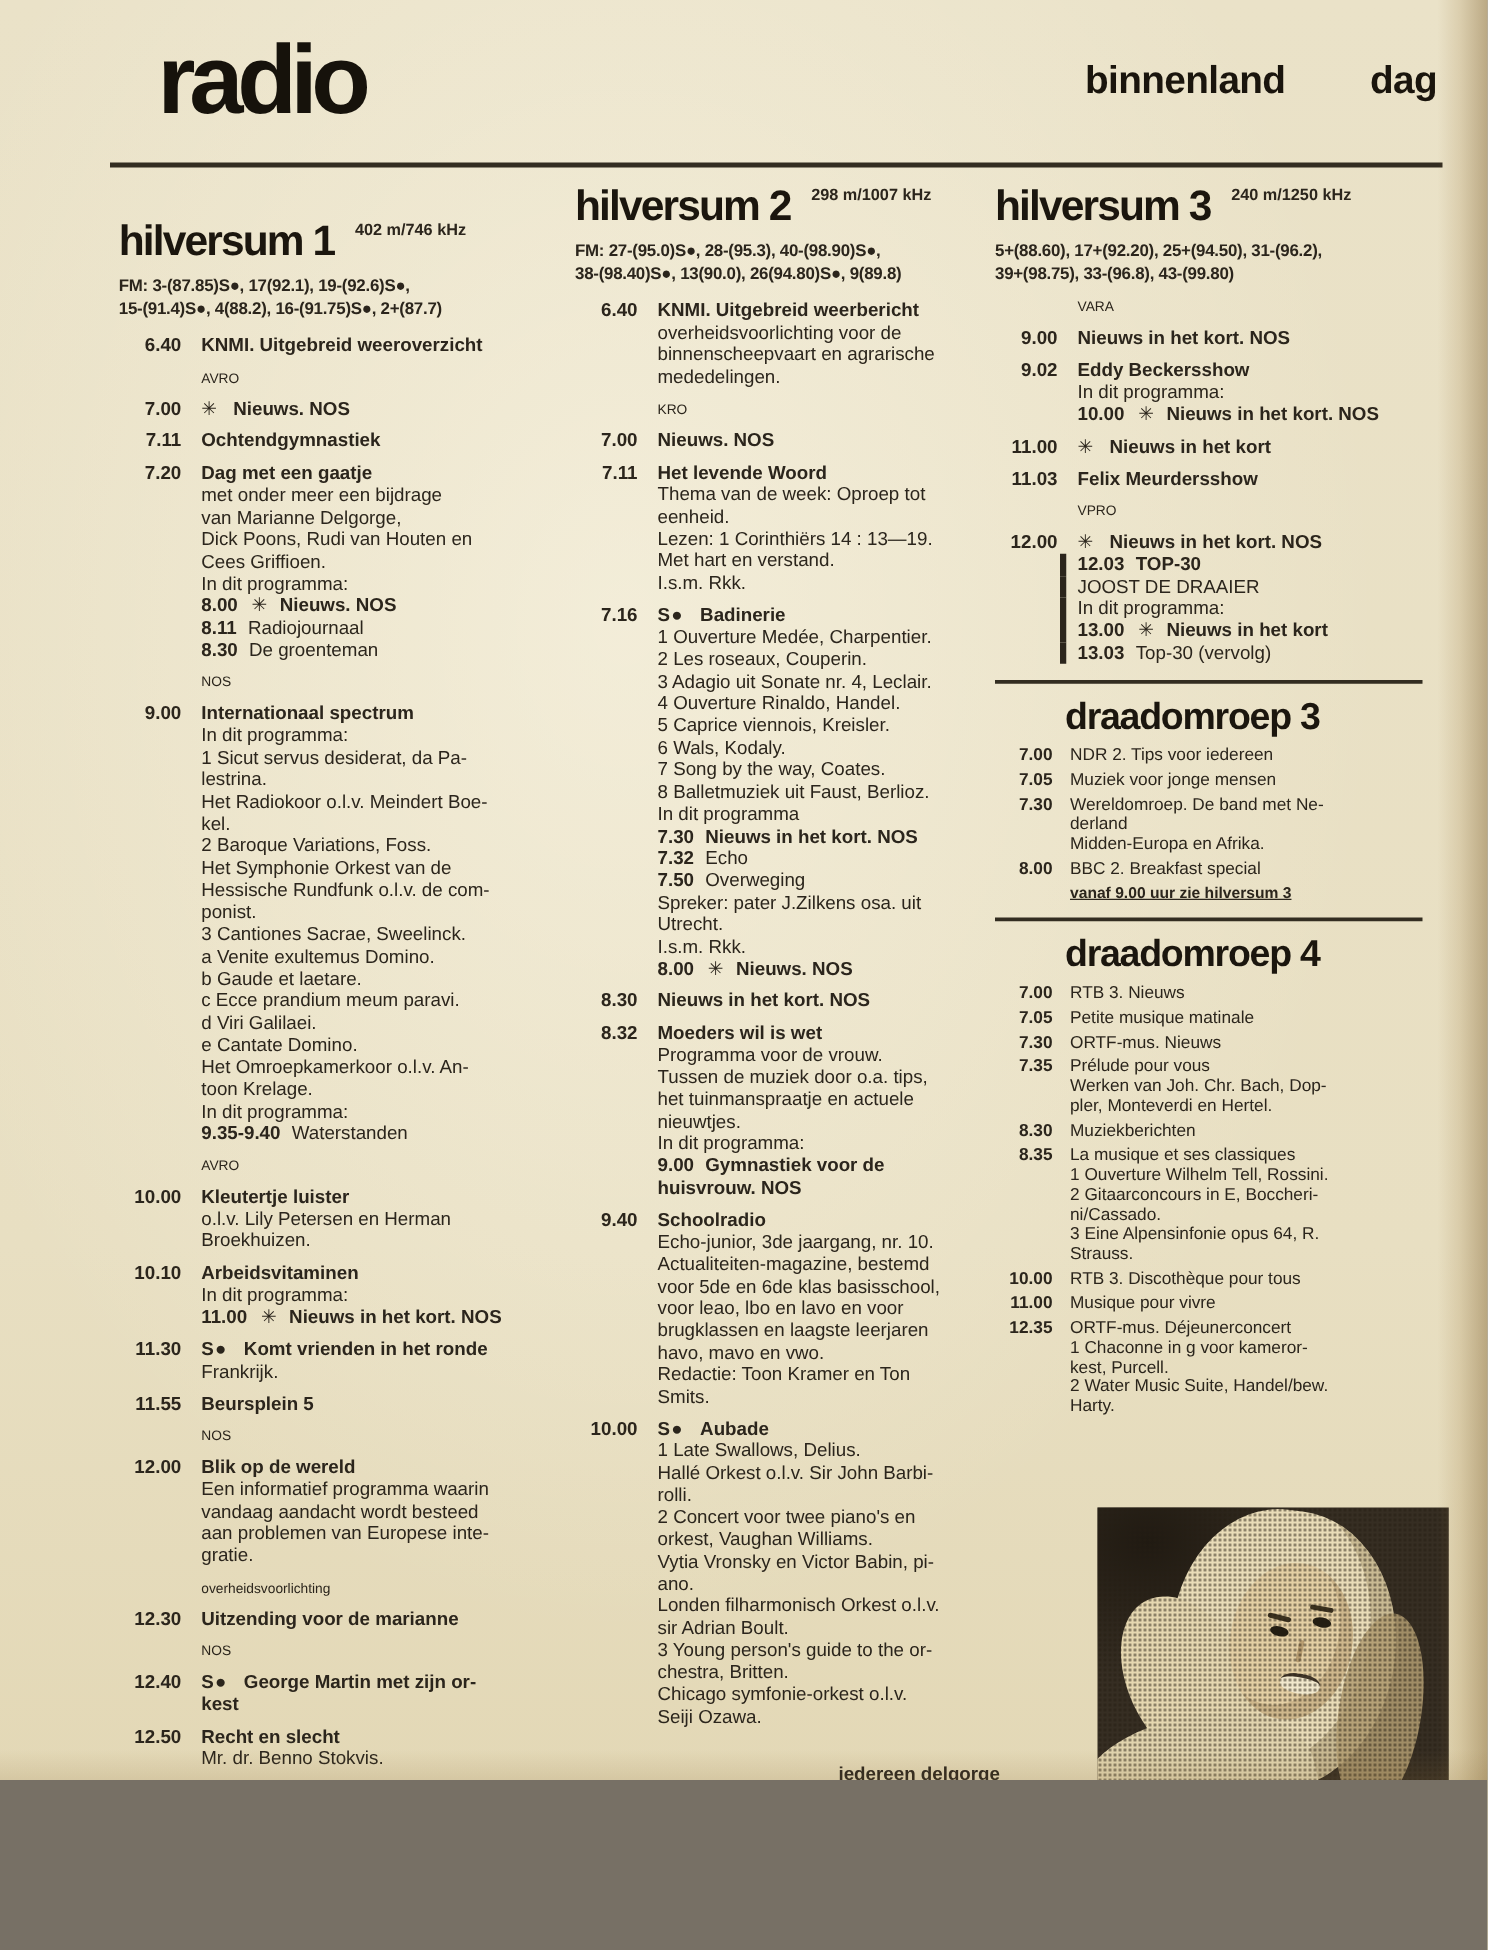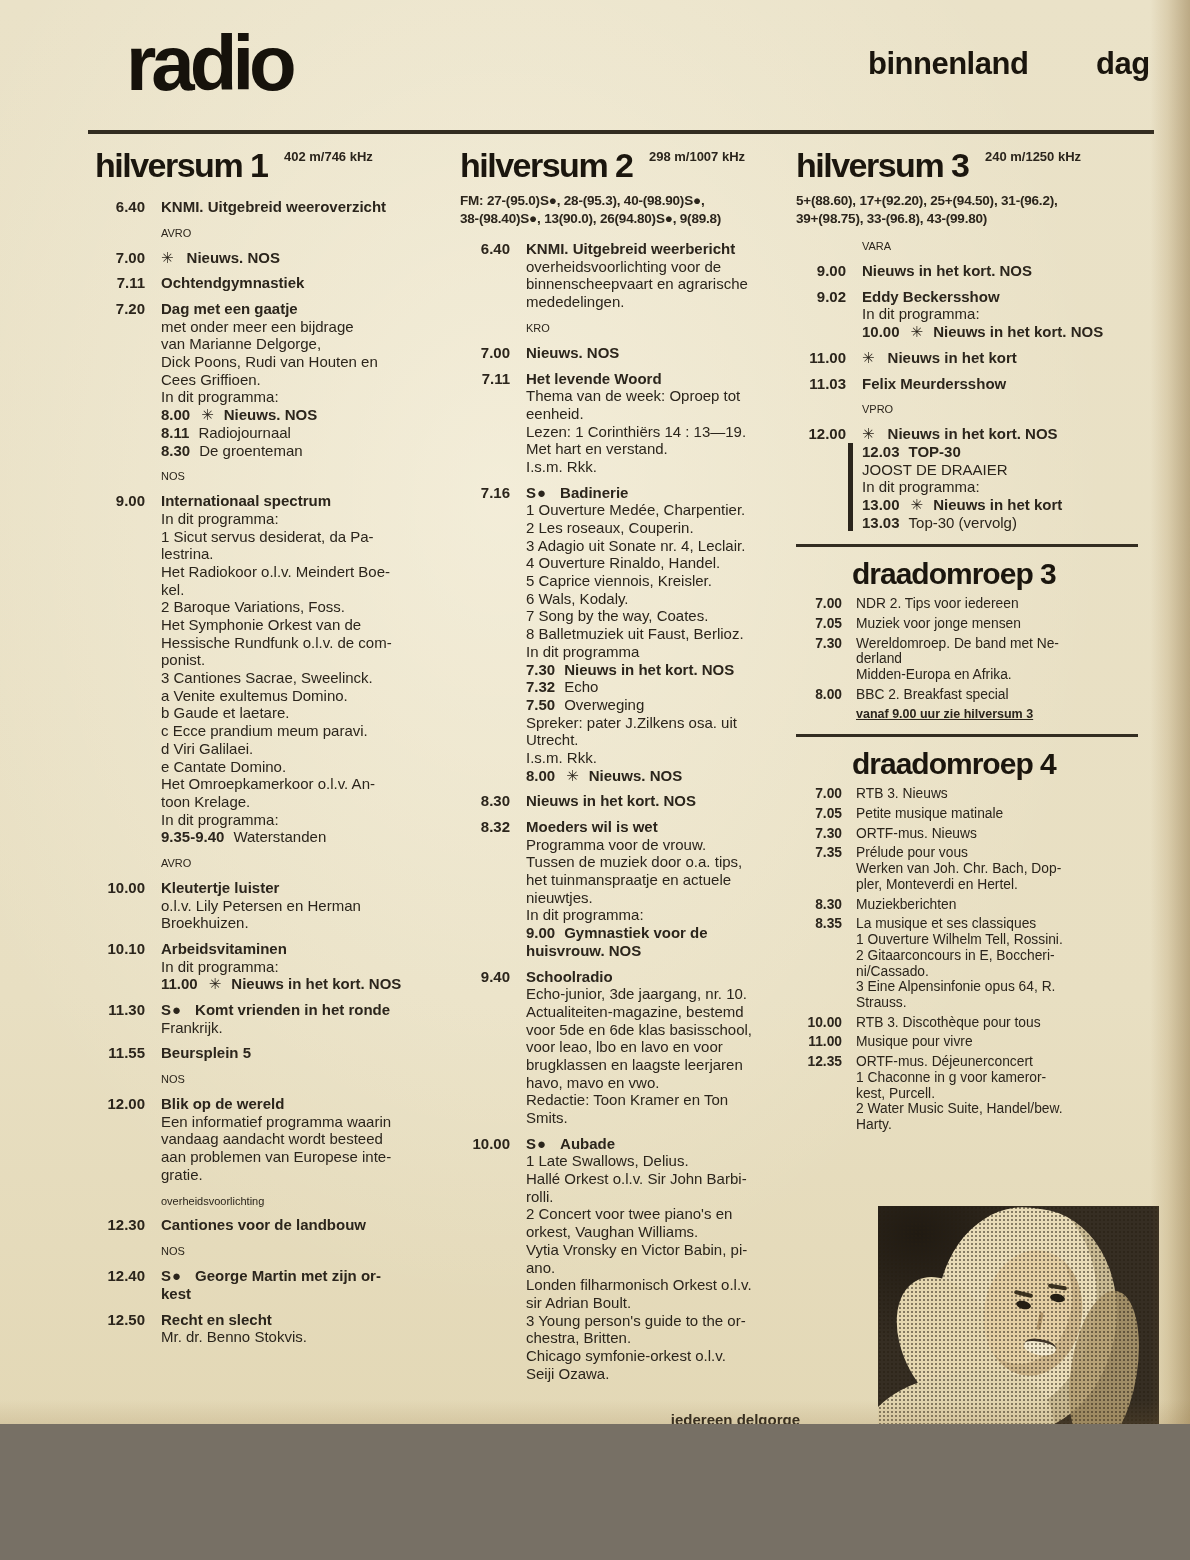--- a/index.html
+++ b/index.html
@@ -17,21 +17,21 @@
   .logo { position:absolute; left:126px; top:24px; font-size:78px; font-weight:700;
           letter-spacing:-5px; color:#16120b; line-height:1; }
   .hdr-word { position:absolute; top:46px; font-size:31px; font-weight:700;
               letter-spacing:-0.5px; color:#1a150d; }
   .hdr-binnenland { left:868px; }
   .hdr-dag { left:1096px; }
   .top-rule { position:absolute; left:88px; top:130px; width:1066px; height:4px; background:#332d21; }
 
   
   .col { position:absolute; top:146px; }
-  .col1 { left:95px;  width:357px; }
+  .col1 { left:95px;  width:357px;margin-top:28px; }
   .col2 { left:460px; width:350px; }
   .col3 { left:796px; width:342px; }
 
   .st-head { white-space:nowrap; }
   .st-name { font-size:34px; font-weight:700; letter-spacing:-1.5px; color:#1b160e; }
   .st-freq { font-size:13px; font-weight:700; margin-left:12px; vertical-align:16px; }
   .fm { margin-top:7px; font-size:13.5px; font-weight:700; line-height:1.3; letter-spacing:-0.2px; }
 
   .entries { margin-top:13px; font-size:15px; line-height:1.18; }
   .entry { display:flex; margin:8px 0; }
@@ -112,20 +112,24 @@
   <div class="logo">radio</div>
   <div class="hdr-word hdr-binnenland">binnenland</div>
   <div class="hdr-word hdr-dag">dag</div>
   <div class="top-rule"></div>
 
   <div class="col col1">
     <div class="st-head">
       <span class="st-name">hilversum 1</span>
       <span class="st-freq">402 m/746 kHz</span>
     </div>
+    <div class="fm">
+      <div>FM: 3-(87.85)S●, 17(92.1), 19-(92.6)S●,</div>
+      <div>15-(91.4)S●, 4(88.2), 16-(91.75)S●, 2+(87.7)</div>
+    </div>
     <div class="entries">
         <div class="entry">
           <div class="time">6.40</div>
           <div class="content"><span class="title">KNMI. Uitgebreid weeroverzicht</span></div>
         </div>
         <div class="section">AVRO</div>
         <div class="entry">
           <div class="time">7.00</div>
           <div class="content"><span class="icon star">✳</span><span class="title">Nieuws. NOS</span></div>
         </div>
@@ -160,21 +164,21 @@
           <div class="content"><span class="title">Beursplein 5</span></div>
         </div>
         <div class="section">NOS</div>
         <div class="entry">
           <div class="time">12.00</div>
           <div class="content"><span class="title">Blik op de wereld</span><div class="line"><span class="ltext">Een informatief programma waarin</span></div><div class="line"><span class="ltext">vandaag aandacht wordt besteed</span></div><div class="line"><span class="ltext">aan problemen van Europese inte-</span></div><div class="line"><span class="ltext">gratie.</span></div></div>
         </div>
         <div class="section">overheidsvoorlichting</div>
         <div class="entry">
           <div class="time">12.30</div>
-          <div class="content"><span class="title">Cantiones voor de landbouw</span></div>
+          <div class="content"><span class="title">Uitzending voor de marianne</span></div>
         </div>
         <div class="section">NOS</div>
         <div class="entry">
           <div class="time">12.40</div>
           <div class="content"><span class="icon stereo">S●</span><span class="title">George Martin met zijn or-</span><div class="line b"><span class="ltext">kest</span></div></div>
         </div>
         <div class="entry">
           <div class="time">12.50</div>
           <div class="content"><span class="title">Recht en slecht</span><div class="line"><span class="ltext">Mr. dr. Benno Stokvis.</span></div></div>
         </div>

